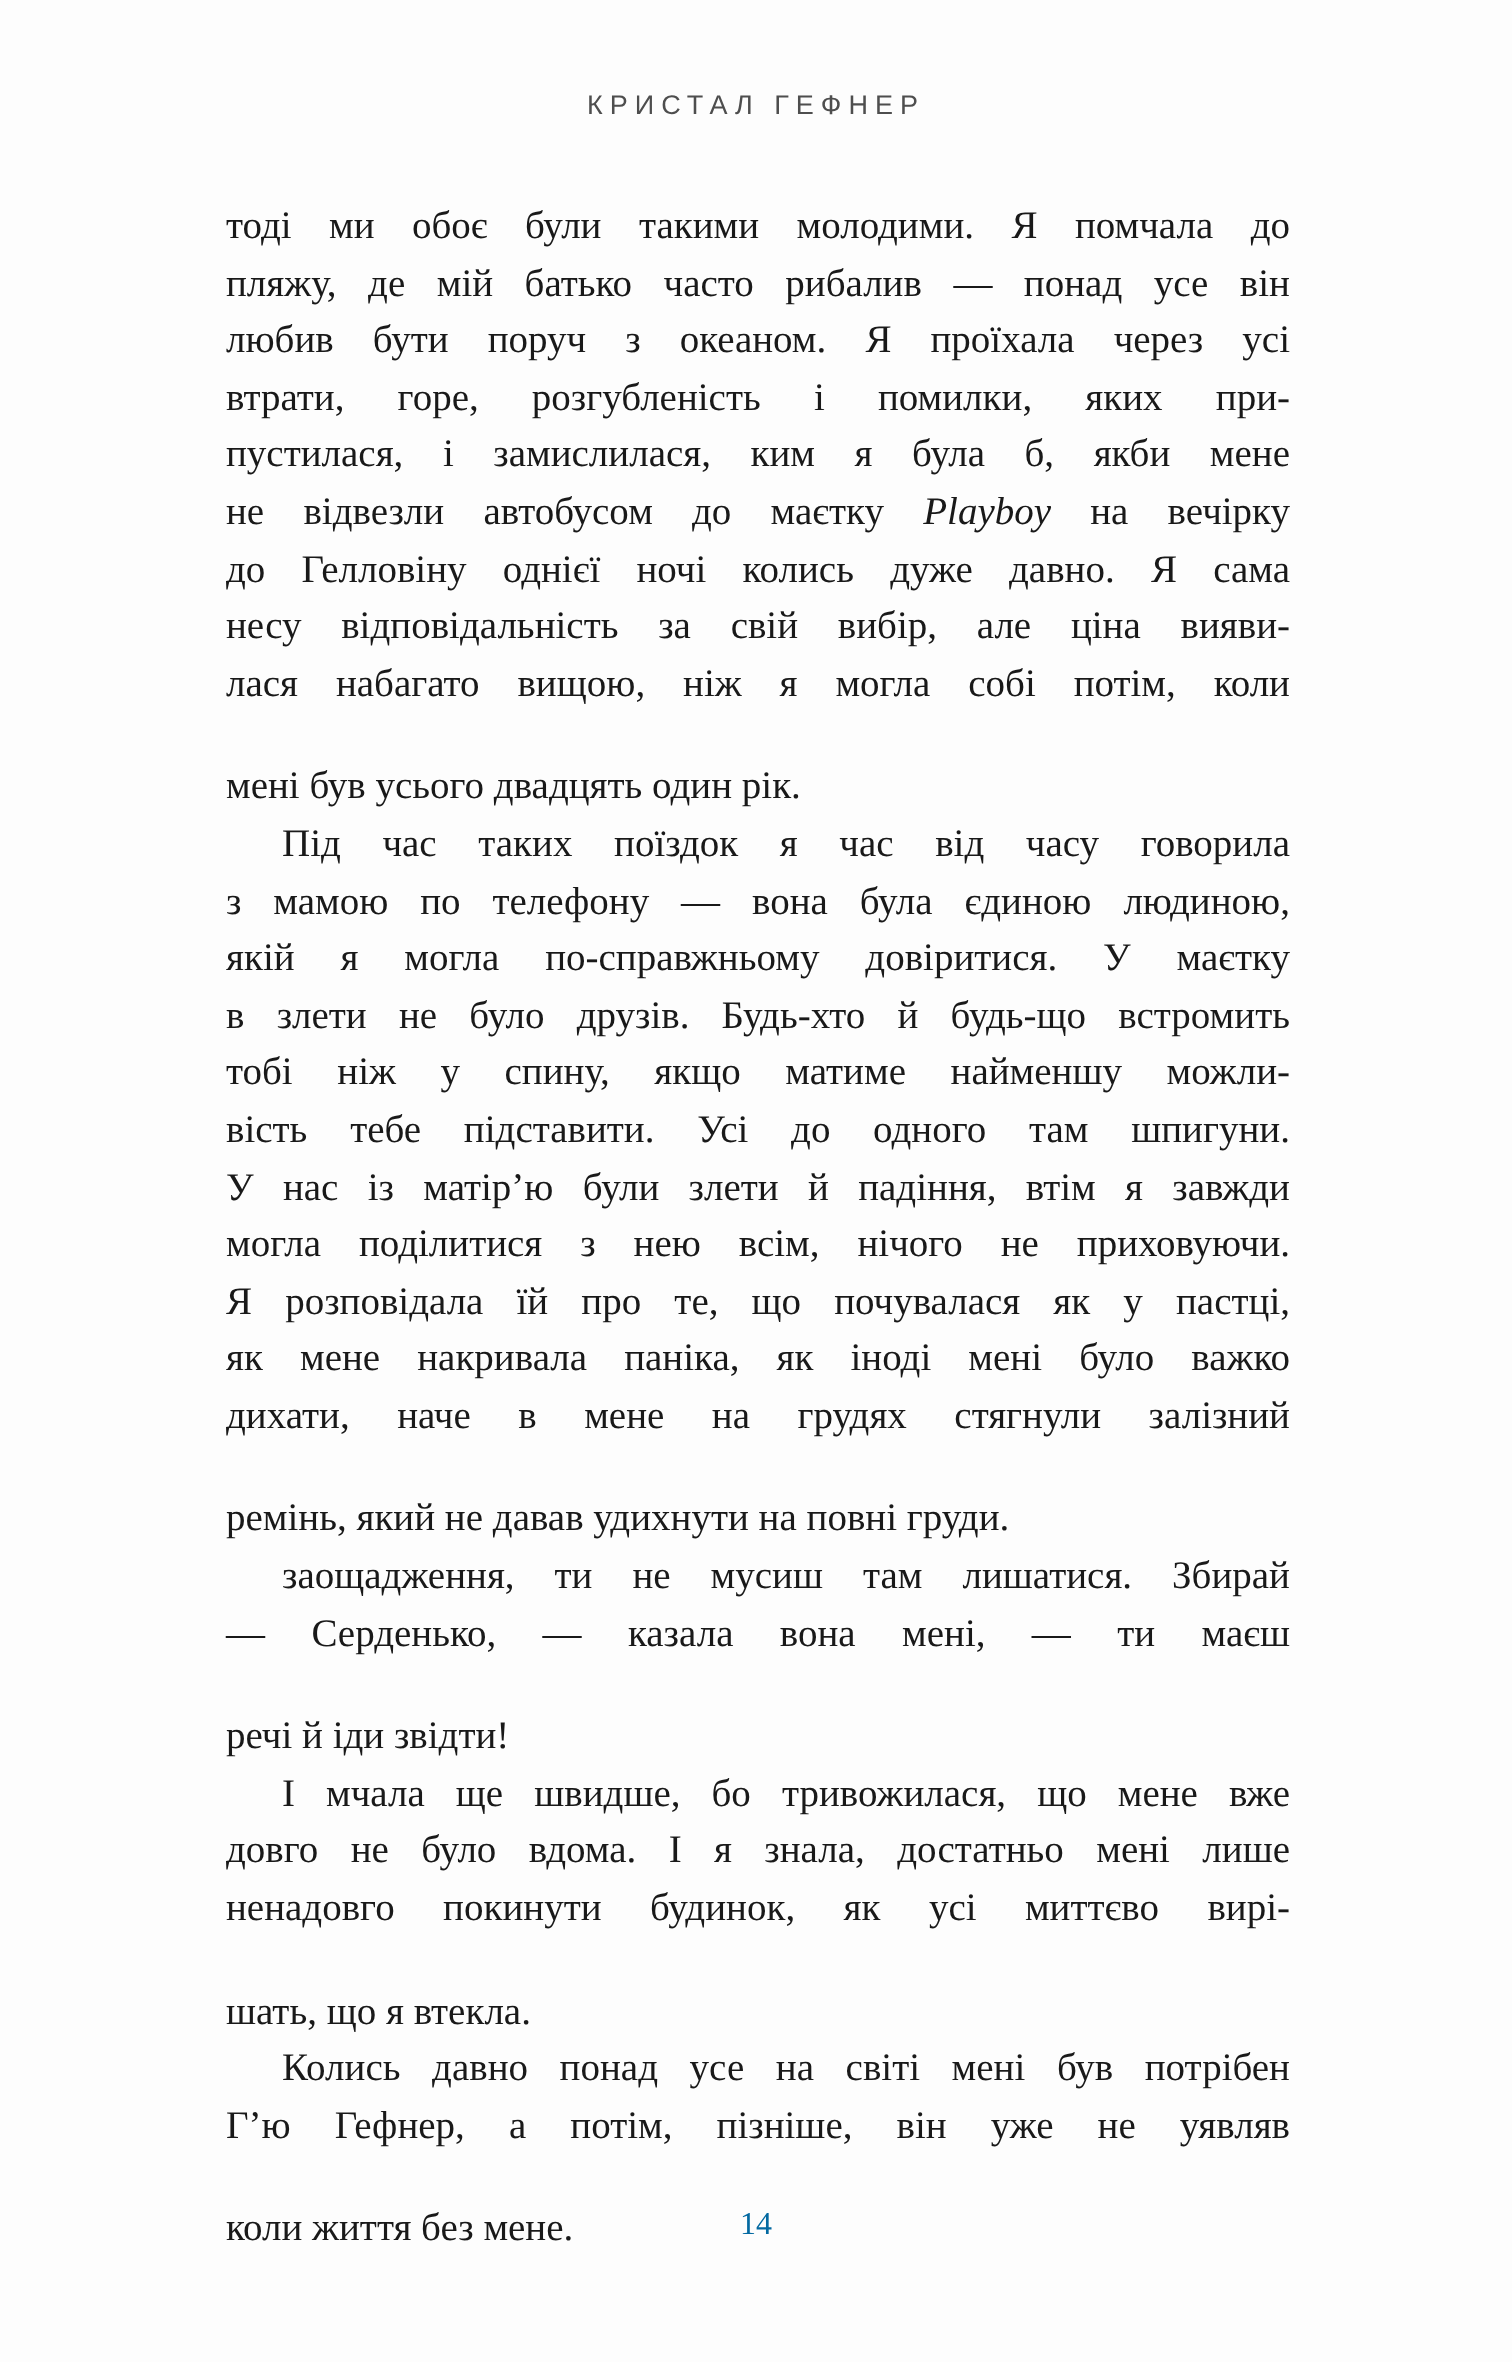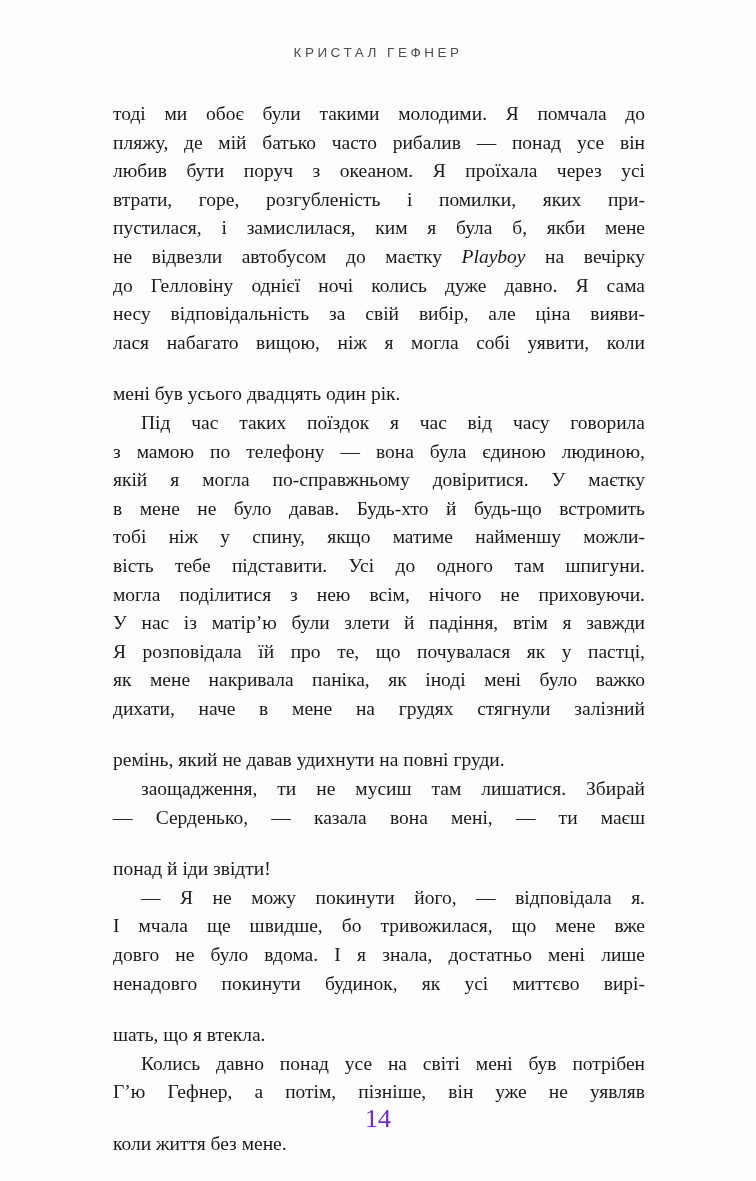--- a/index.html
+++ b/index.html
@@ -58,64 +58,63 @@
     text-indent: 28px;
   }
   .line em {
   }
   .page-number {
     position: absolute;
     top: 1104px;
     left: 0;
     width: 100%;
     text-align: center;
-    font-size: 26px;
-    color: #6d28d9;
+    font-size: 16px;
+    color: #0369a1;
   }
 </style>
 </head>
 <body>
 
 <div class="page">
   <div class="running-header">КРИСТАЛ ГЕФНЕР</div>
 
   <div class="text-block">
       <div class="paragraph">
         <div class="line">тоді ми обоє були такими молодими. Я помчала до</div>
         <div class="line">пляжу, де мій батько часто рибалив — понад усе він</div>
         <div class="line">любив бути поруч з океаном. Я проїхала через усі</div>
         <div class="line">втрати, горе, розгубленість і помилки, яких при-</div>
         <div class="line">пустилася, і замислилася, ким я була б, якби мене</div>
         <div class="line">не відвезли автобусом до маєтку <em>Playboy</em> на вечірку</div>
         <div class="line">до Гелловіну однієї ночі колись дуже давно. Я сама</div>
         <div class="line">несу відповідальність за свій вибір, але ціна вияви-</div>
-        <div class="line">лася набагато вищою, ніж я могла собі уявити, коли</div>
+        <div class="line">лася набагато вищою, ніж я могла собі потім, коли</div>
         <div class="line last">мені був усього двадцять один рік.</div>
       </div>
       <div class="paragraph indented">
         <div class="line">Під час таких поїздок я час від часу говорила</div>
         <div class="line">з мамою по телефону — вона була єдиною людиною,</div>
         <div class="line">якій я могла по-справжньому довіритися. У маєтку</div>
-        <div class="line">в мене не було давав. Будь-хто й будь-що встромить</div>
+        <div class="line">в злети не було друзів. Будь-хто й будь-що встромить</div>
         <div class="line">тобі ніж у спину, якщо матиме найменшу можли-</div>
         <div class="line">вість тебе підставити. Усі до одного там шпигуни.</div>
+        <div class="line">У нас із матір’ю були злети й падіння, втім я завжди</div>
         <div class="line">могла поділитися з нею всім, нічого не приховуючи.</div>
-        <div class="line">У нас із матір’ю були злети й падіння, втім я завжди</div>
         <div class="line">Я розповідала їй про те, що почувалася як у пастці,</div>
         <div class="line">як мене накривала паніка, як іноді мені було важко</div>
         <div class="line">дихати, наче в мене на грудях стягнули залізний</div>
         <div class="line last">ремінь, який не давав удихнути на повні груди.</div>
       </div>
       <div class="paragraph indented">
         <div class="line">заощадження, ти не мусиш там лишатися. Збирай</div>
         <div class="line">— Серденько, — казала вона мені, — ти маєш</div>
-        <div class="line last">понад й іди звідти!</div>
+        <div class="line last">речі й іди звідти!</div>
       </div>
       <div class="paragraph indented">
-        <div class="line">— Я не можу покинути його, — відповідала я.</div>
         <div class="line">І мчала ще швидше, бо тривожилася, що мене вже</div>
         <div class="line">довго не було вдома. І я знала, достатньо мені лише</div>
         <div class="line">ненадовго покинути будинок, як усі миттєво вирі-</div>
         <div class="line last">шать, що я втекла.</div>
       </div>
       <div class="paragraph indented">
         <div class="line">Колись давно понад усе на світі мені був потрібен</div>
         <div class="line">Г’ю Гефнер, а потім, пізніше, він уже не уявляв</div>
         <div class="line last">коли життя без мене.</div>
       </div>

